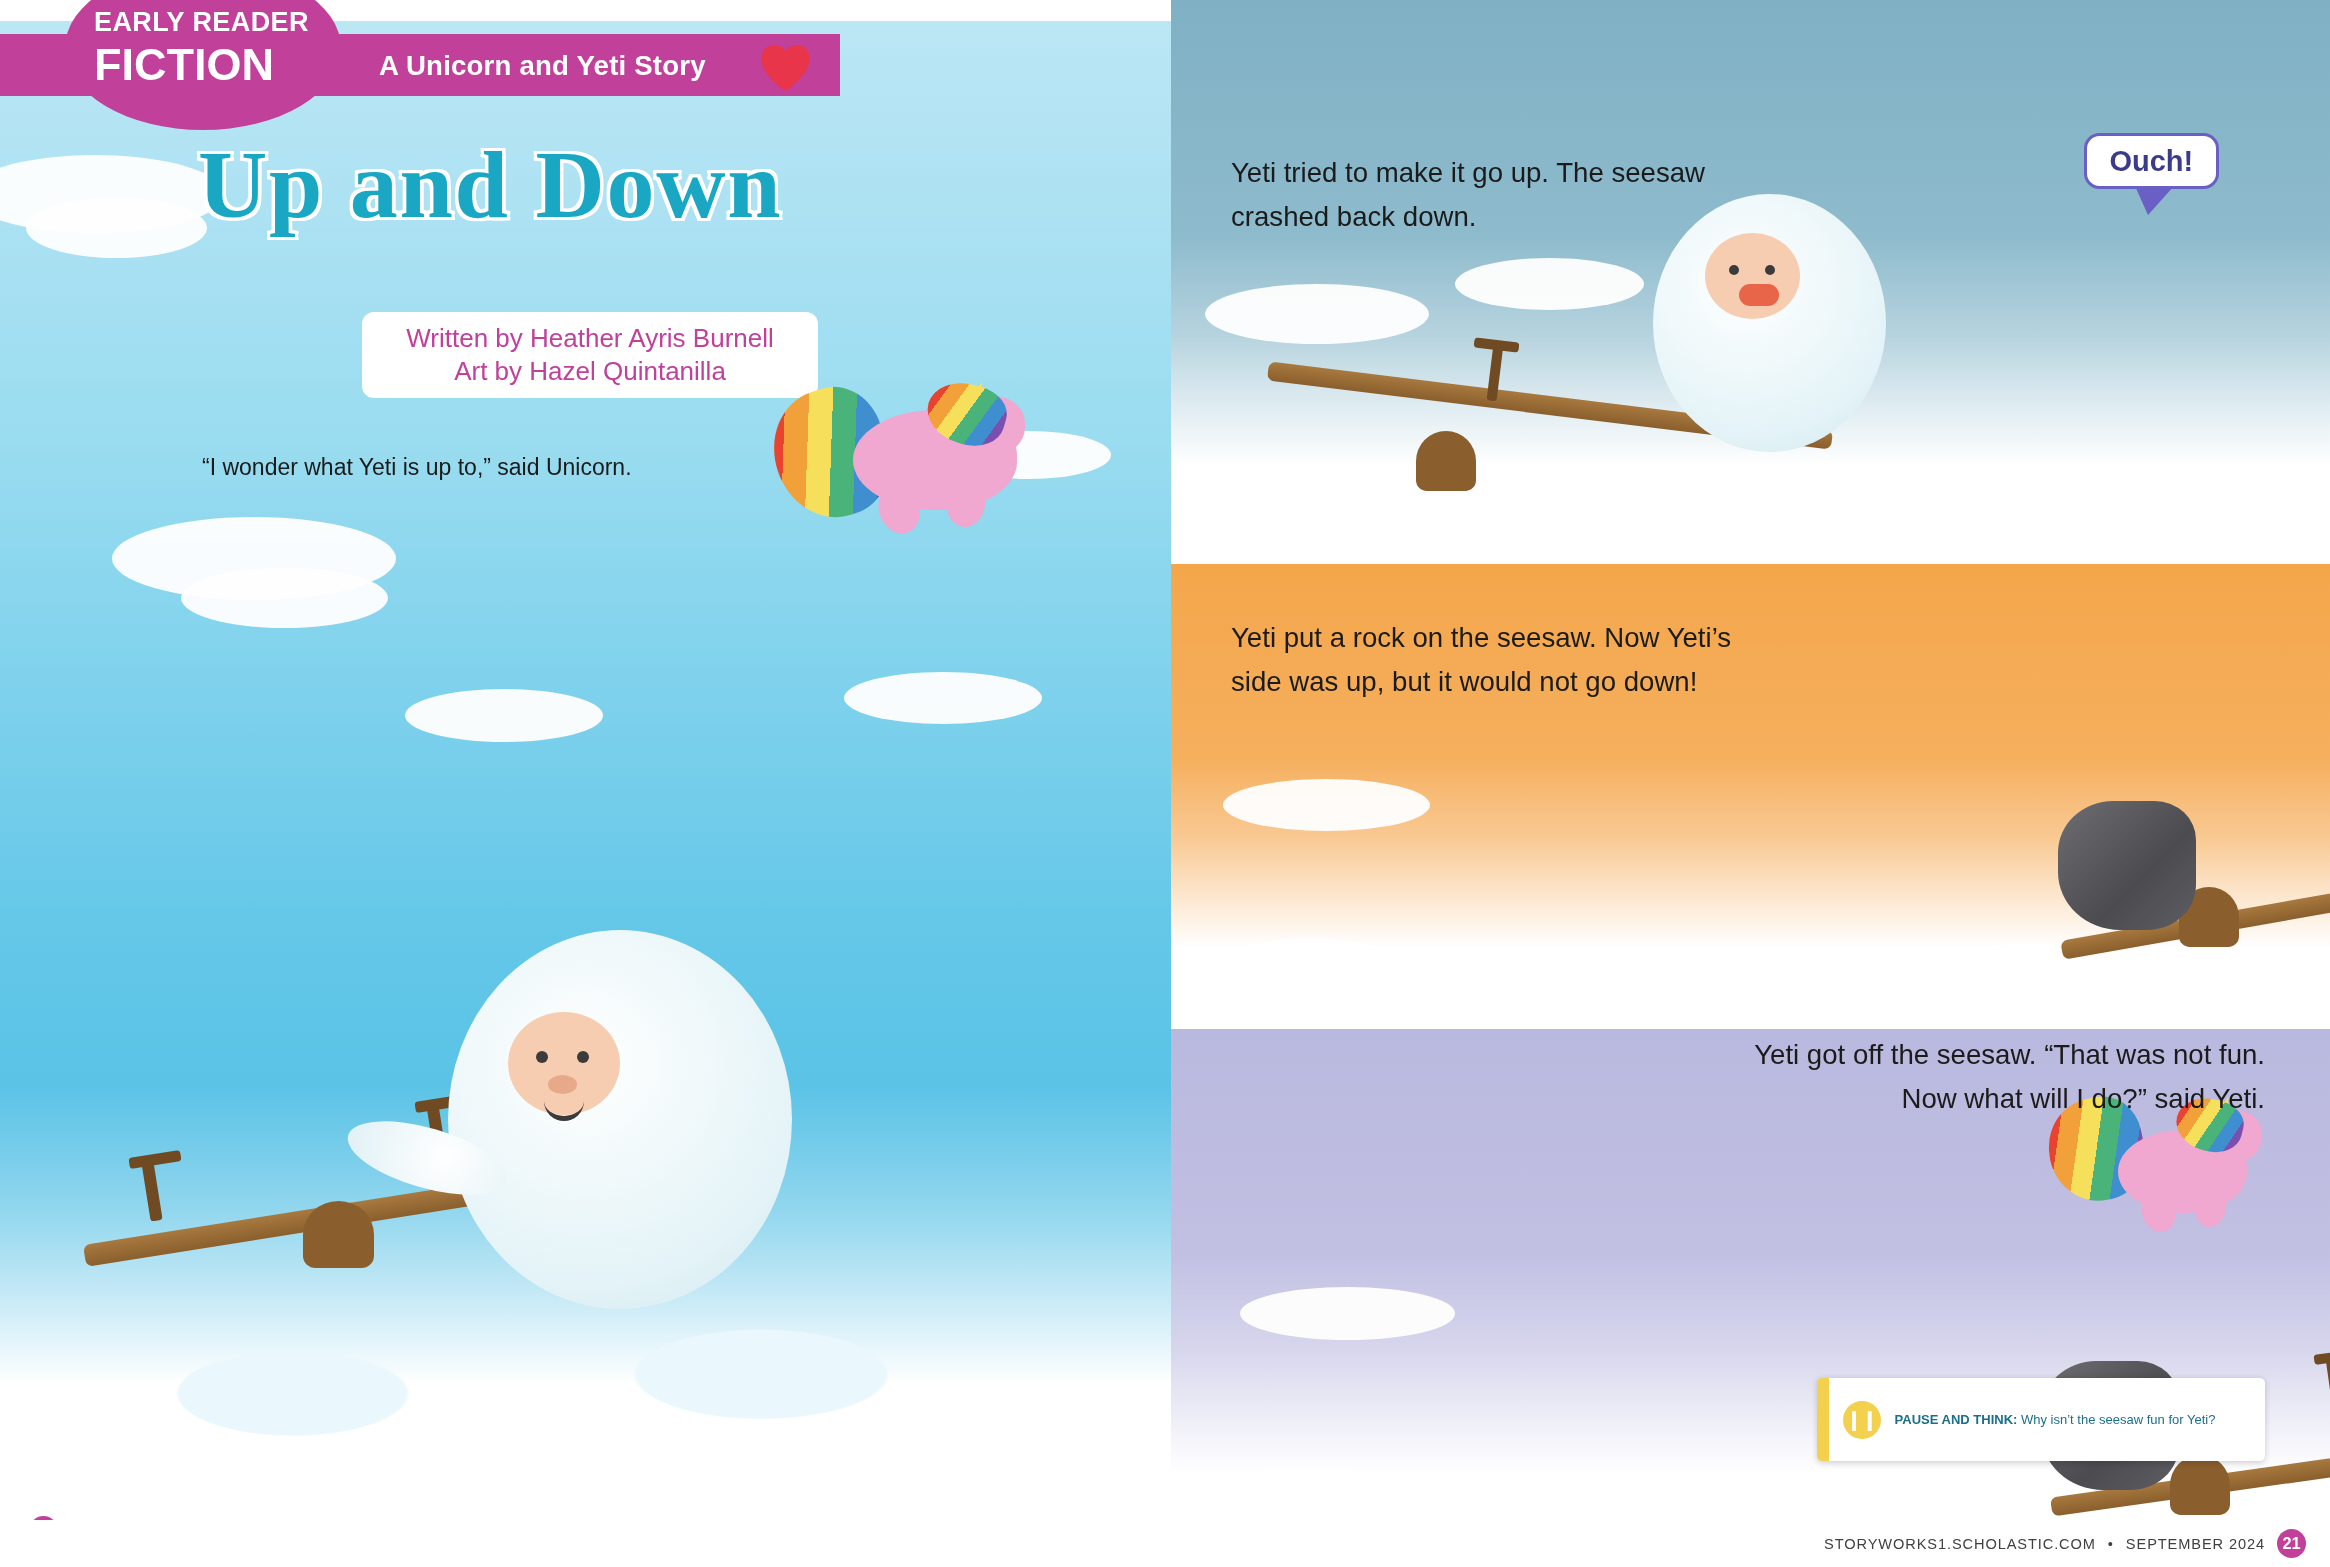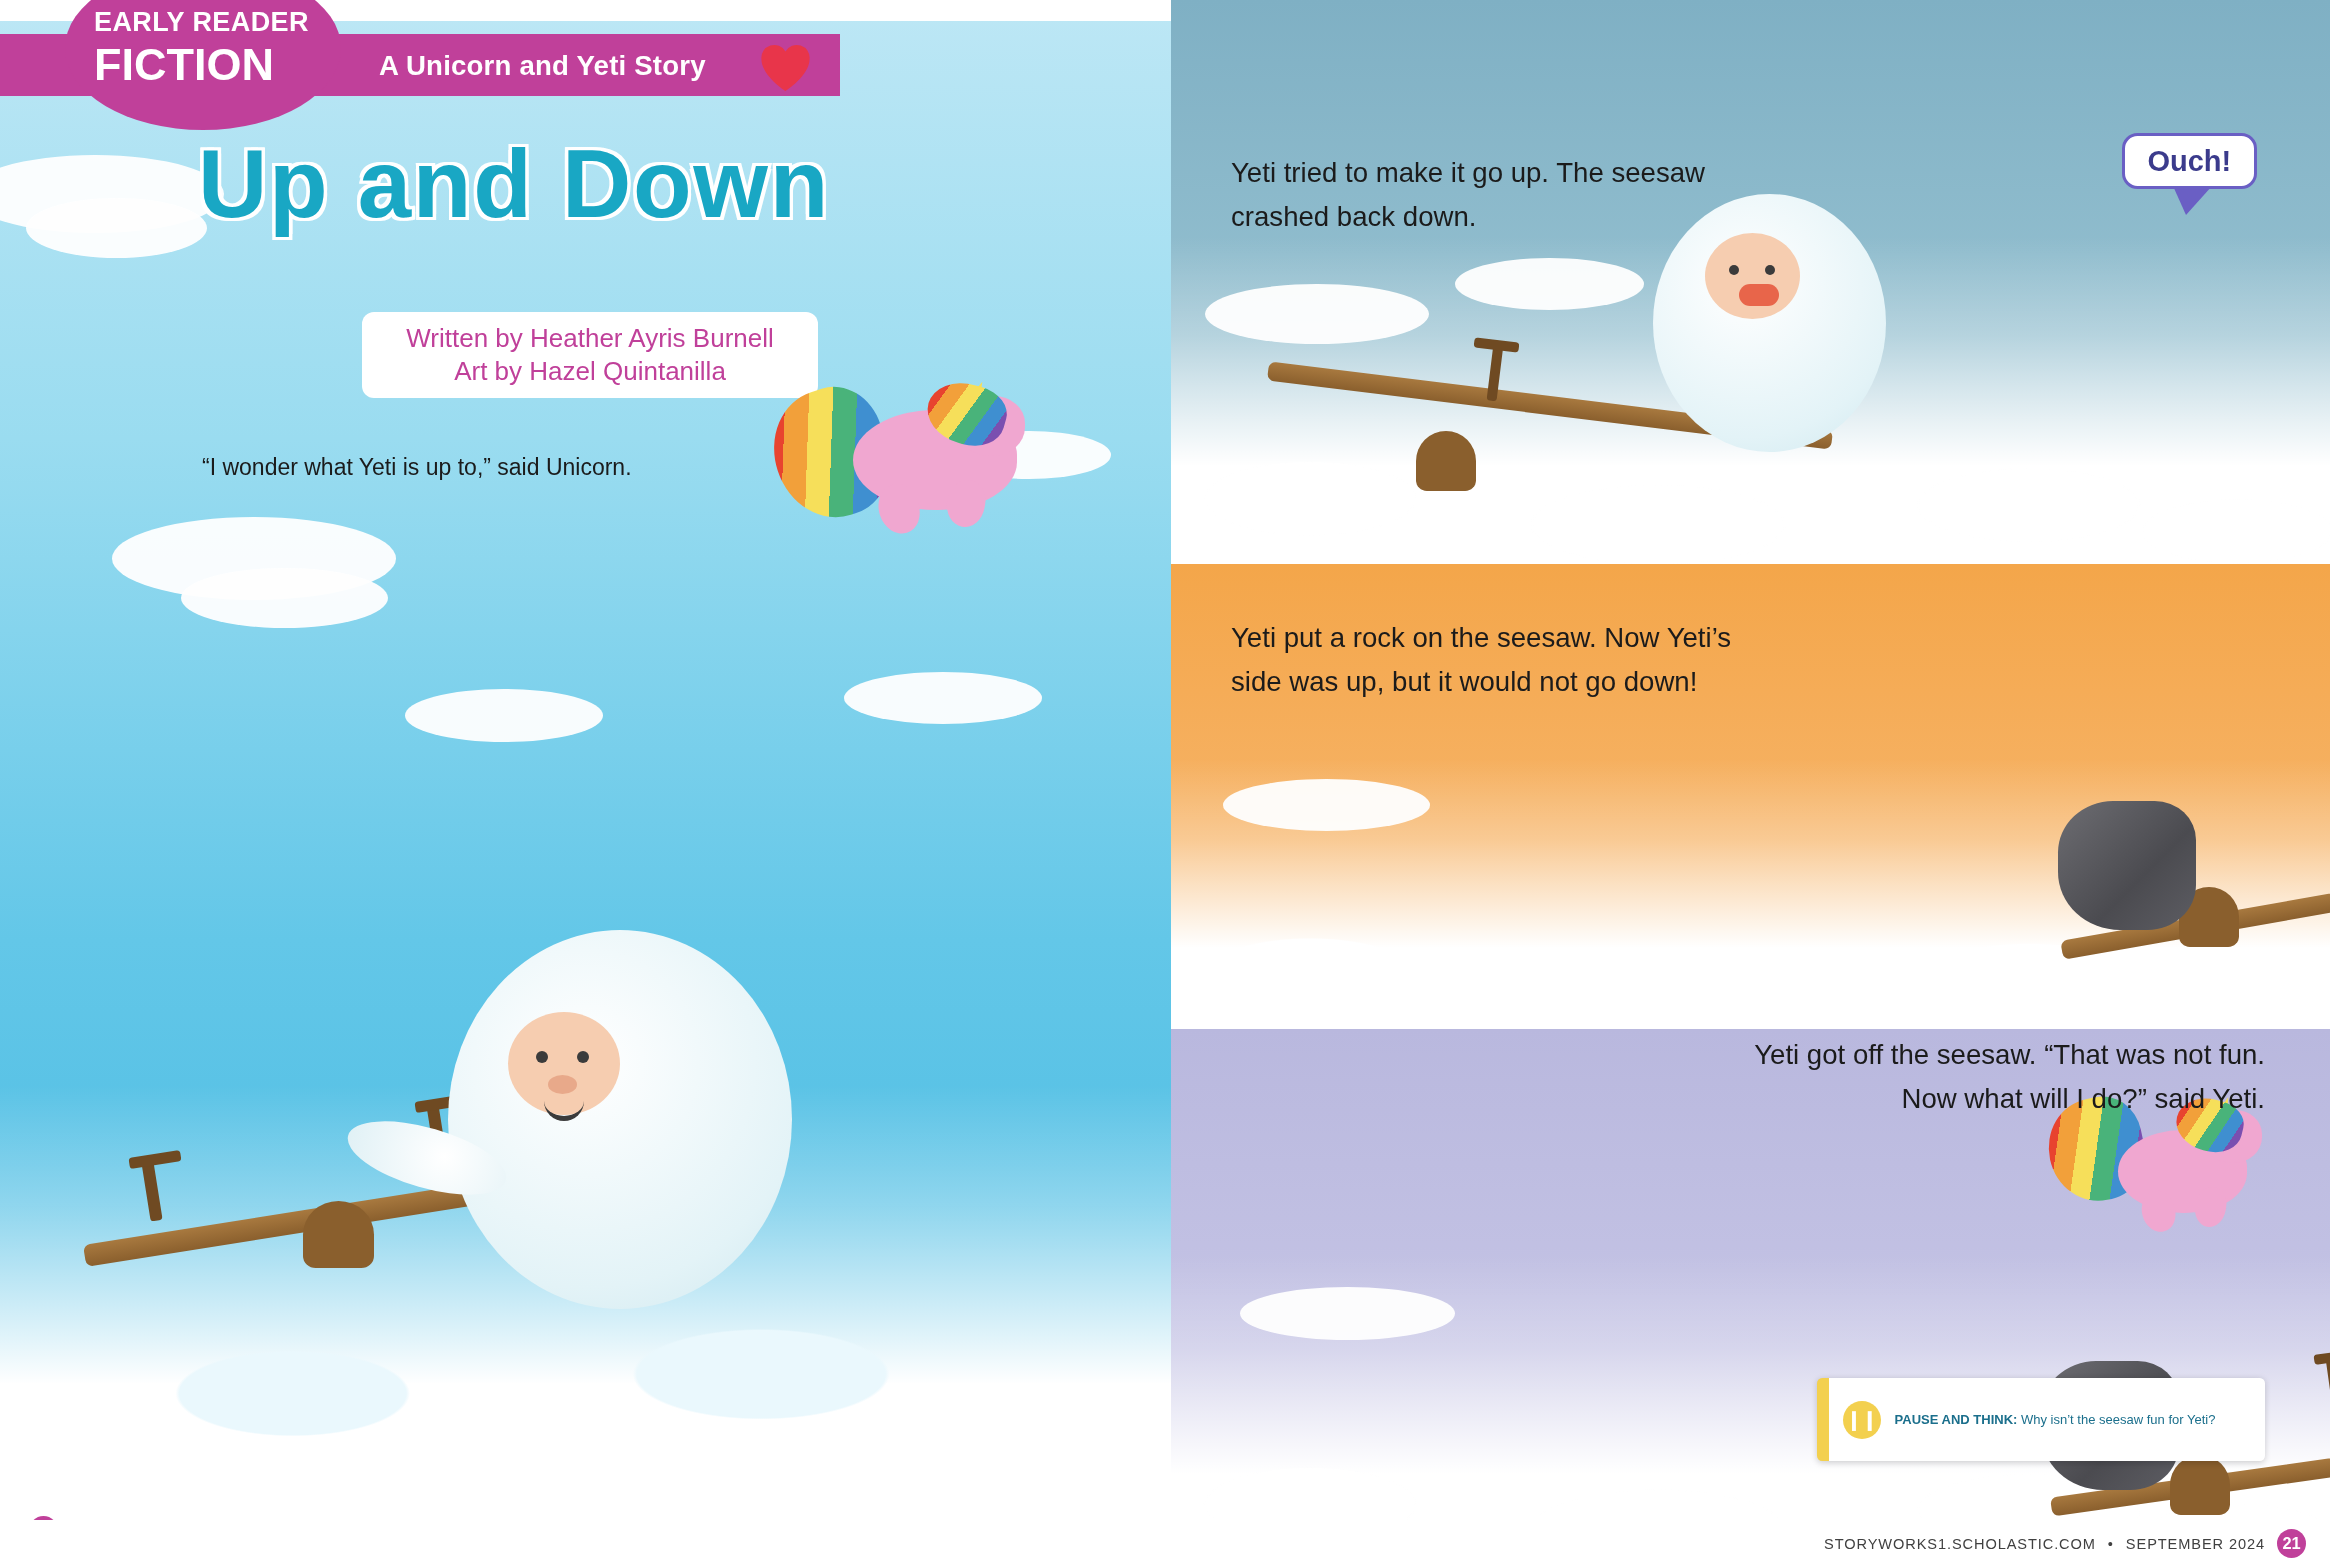--- a/index.html
+++ b/index.html
@@ -44,21 +44,21 @@
   .badge .l2{font-size:45px;font-weight:bold;line-height:1;}
   .kicker{
     position:absolute;left:379px;top:50px;color:#fff;font-size:27.6px;font-weight:bold;
     letter-spacing:0.2px;
   }
   .heart{
     position:absolute;left:758px;top:41px;width:55px;height:52px;
   }
   .title{
     position:absolute;left:198px;top:129px;
-    font-family:Liberation Sans, sans-serif;
+    font-family:Liberation Serif, serif;
     font-size:96px;font-weight:bold;color:#19a7c4;
     letter-spacing:1.7px;
     text-shadow:0 0 0 #fff, 3.4px 3.4px 0 #ffffff, -3.4px 3.4px 0 #ffffff, 3.4px -3.4px 0 #ffffff, -3.4px -3.4px 0 #ffffff;
     -webkit-text-stroke:6px #ffffff;
     paint-order:stroke fill;
   }
   .byline{
     position:absolute;left:362px;top:312px;width:456px;
     background:#fff;border-radius:12px;padding:10.3px 17px;box-sizing:border-box;
     text-align:center;color:#c0409a;font-size:26px;line-height:1.25;
@@ -94,21 +94,21 @@
       radial-gradient(ellipse 155px 52px at 92% 90%, #fff 0 60%, rgba(255,255,255,0) 62%),
       linear-gradient(180deg, rgba(255,255,255,0) 0%, rgba(255,255,255,.3) 30%, #fff 70%);
   }
   .ptext{position:absolute;color:#1b1b1b;font-size:27.6px;line-height:1.6;}
   .t1{left:78px;top:151px;width:551px;}
   .t2{left:78px;top:616px;width:534px;}
   .t3{left:551px;top:1206px;width:534px;text-align:right;}
 
   .bubble{
     position:absolute;left:913px;top:133px;background:#fff;border:3.4px solid #6a5fc4;
-    border-radius:15.5px;padding:8.6px 22.4px;color:#3b3b8c;font-weight:bold;font-size:29px;margin-left:38px;
+    border-radius:15.5px;padding:8.6px 22.4px;color:#3b3b8c;font-weight:bold;font-size:29px;
   }
   .bubble:after{
     content:"";position:absolute;left:48px;bottom:-29px;width:0;height:0;
     border-left:13.8px solid transparent;border-right:26px solid transparent;border-top:29px solid #6a5fc4;
   }
 
   .pause{
     position:absolute;left:1817px;top:1378px;width:448px;height:83px;
     background:#fff;border-left:12px solid #f3d04e;border-radius:5.2px;
     box-shadow:0 1.7px 6.9px rgba(0,0,0,.18);

